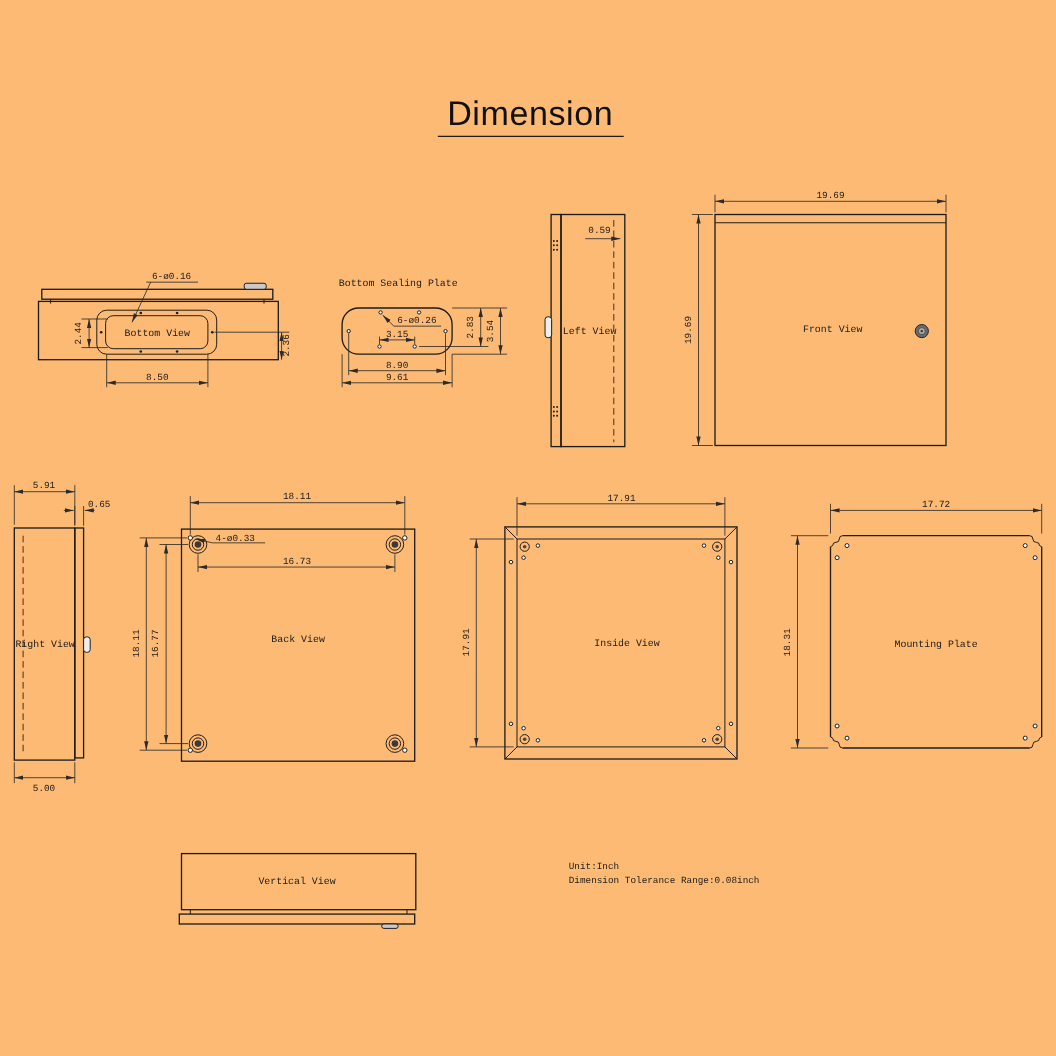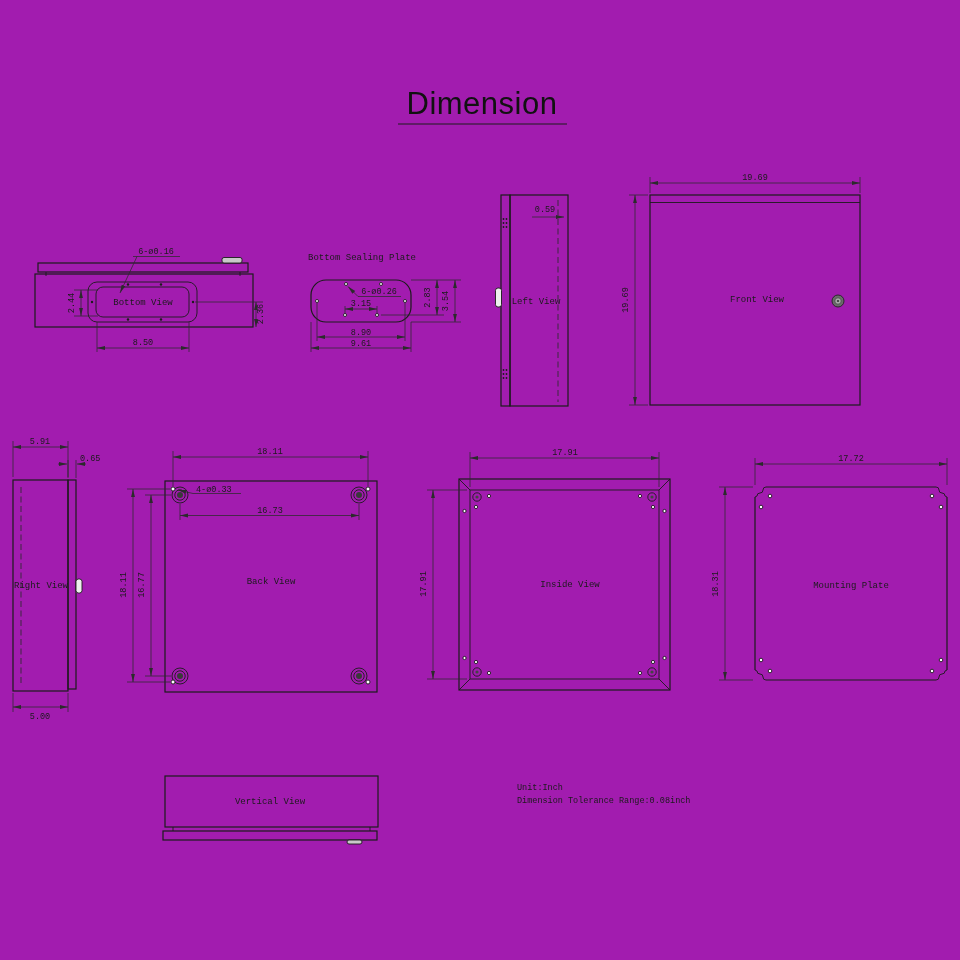--- a/index.html
+++ b/index.html
@@ -1,16 +1,16 @@
 <!DOCTYPE html>
 <html><head>
 <meta charset="utf-8">
 <style>
   html,body{margin:0;padding:0;background:#fff;}
-  #canvas{position:relative;width:960px;height:960px;background:#a21caf;overflow:hidden;}
+  #canvas{position:relative;width:960px;height:960px;background:#fdba74;overflow:hidden;}
   svg text{font-family:"Liberation Mono","DejaVu Sans Mono",monospace;font-size:8.5px;fill:#1b1b1b;}
   svg text.lbl{font-size:9px;}
   svg text.ttl{font-family:"Liberation Sans","DejaVu Sans",sans-serif;font-size:31px;fill:#111;letter-spacing:.5px;}
   .ol{fill:none;stroke:#1c1c1c;stroke-width:1.2;}
   .ol2{fill:none;stroke:#1c1c1c;stroke-width:.9;}
   .dim{fill:none;stroke:#2b2b2b;stroke-width:.75;}
   .dsh{fill:none;stroke:#2b2b2b;stroke-width:.85;stroke-dasharray:6 3.5;}
   .hole{fill:#fff;stroke:#1c1c1c;stroke-width:.9;}
   .dot{fill:#1c1c1c;stroke:none;}
   .grayfill{fill:#c9c9c9;stroke:#1c1c1c;stroke-width:.9;}

